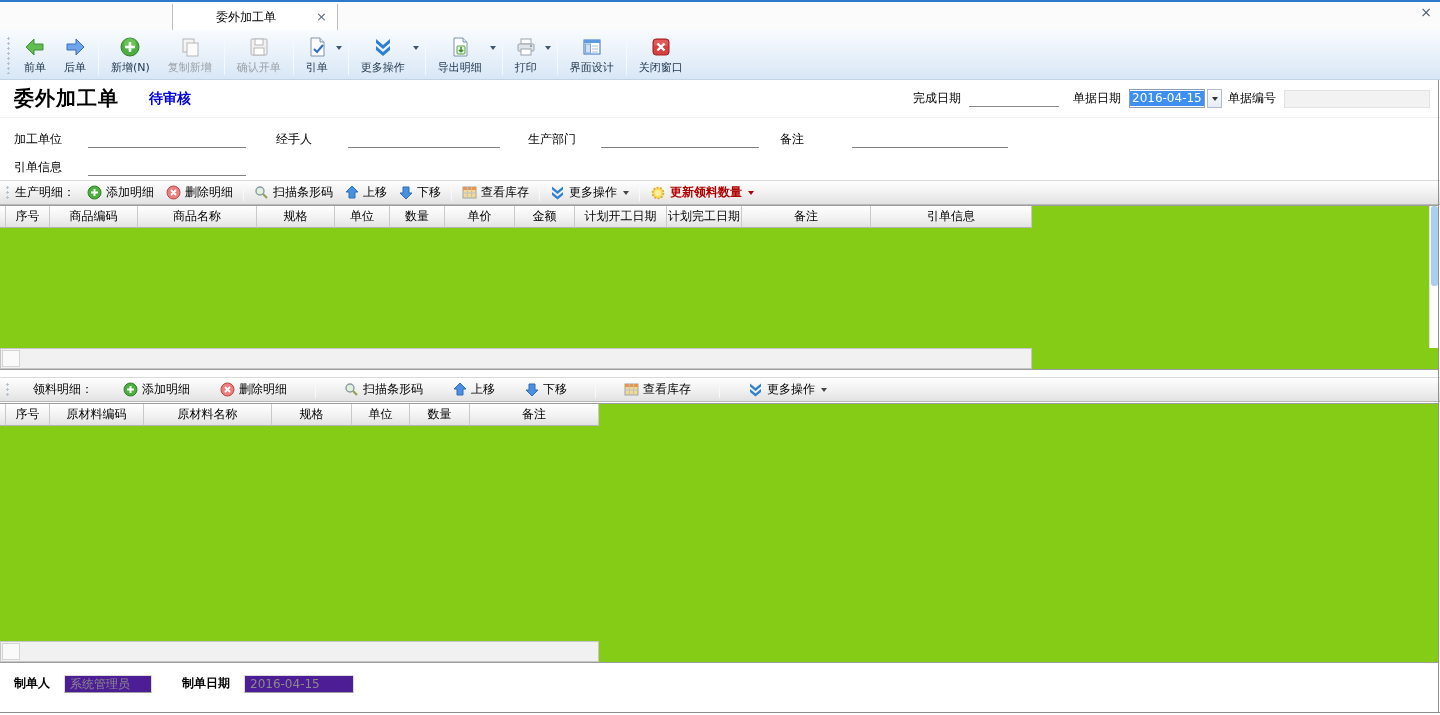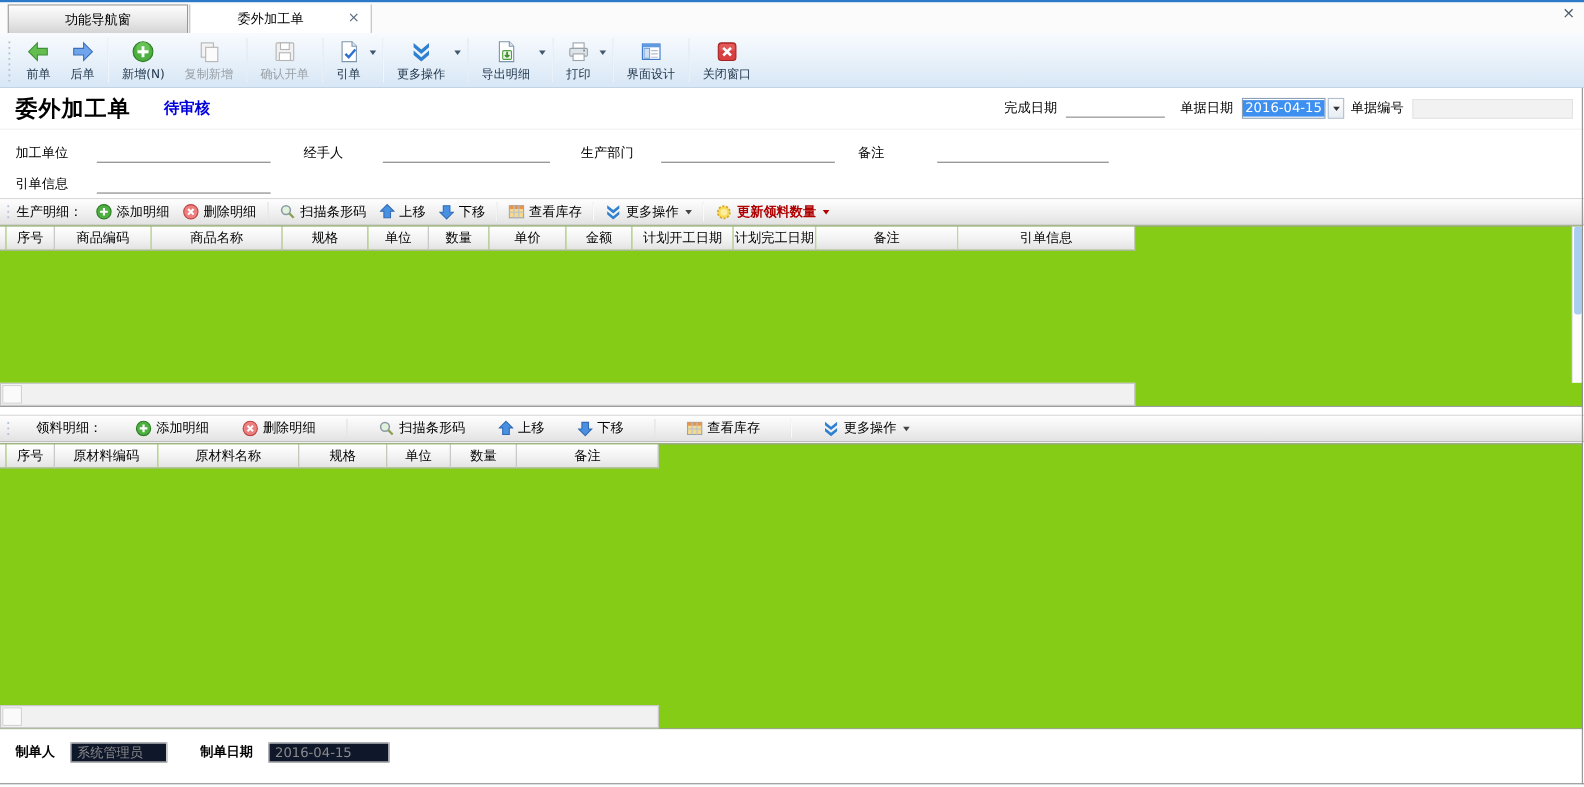--- a/index.html
+++ b/index.html
@@ -74,34 +74,31 @@
     background:linear-gradient(180deg,#ffffff 0%,#f2f2f2 55%,#e3e3e3 100%);
     border-right:1px solid #c9c9c9; border-bottom:1px solid #b3b3b3;
     overflow:hidden; white-space:nowrap; cursor:default; }
   .hscroll { position:absolute; left:0; bottom:0; height:21px; background:#f1f1f1; border:1px solid #c6c6c6; }
   .hscroll .hthumb { position:absolute; left:1px; top:1px; width:18px; height:17px; background:#fafafa; border:1px solid #d4d4d4; }
   .vscroll { position:absolute; right:0; top:0; width:9px; background:#fdfdfd; border-left:1px solid #e4e4e4; }
   .vthumb { position:absolute; left:1px; right:0; top:0; height:80px; background:#abcdf0; border-radius:3px; }
   
   .footer { position:absolute; left:0; top:663px; width:1440px; height:52px; background:#fff;
     display:flex; align-items:flex-start; padding:12px 0 0 14px; }
-  .foot-box { height:18px; background:#0f172a; border:1px solid #dcdcdc; border-bottom-color:#9f9f9f;
+  .foot-box { height:18px; background:#4c1d95; border:1px solid #dcdcdc; border-bottom-color:#9f9f9f;
     color:#8b8b8b; padding:1px 5px; line-height:15px; }
   
   .edge-right { position:absolute; top:80px; right:1px; width:1px; height:633px; background:#909090; }
   .edge-bottom { position:absolute; left:0; top:712px; width:1440px; height:1px; background:#8e8e8e; }
   svg { display:block; }
 </style>
 </head>
 <body>
 
 <div class="tabbar">
-  <div class="tab tab-inactive">
-    <span class="tab-label">功能导航窗</span>
-  </div>
   <div class="tab tab-active">
     <span class="tab-label">委外加工单</span>
     <span class="tab-close">×</span>
   </div>
   <span class="win-close">×</span>
 </div>
 
 <div class="toolbar">
   <div class="grip"></div>
 

